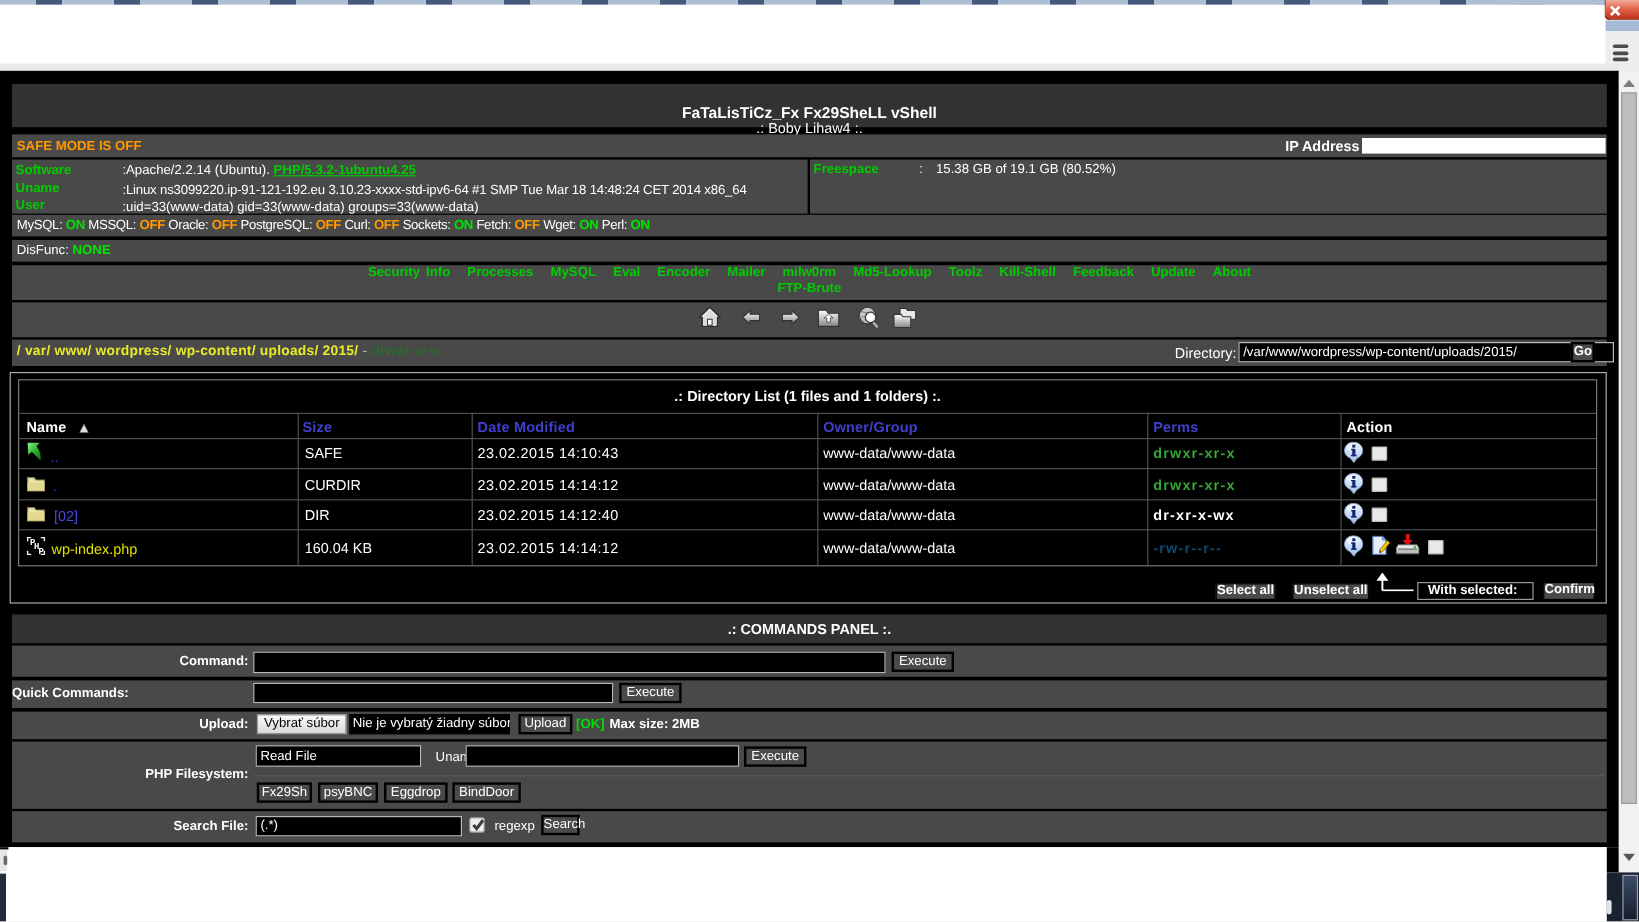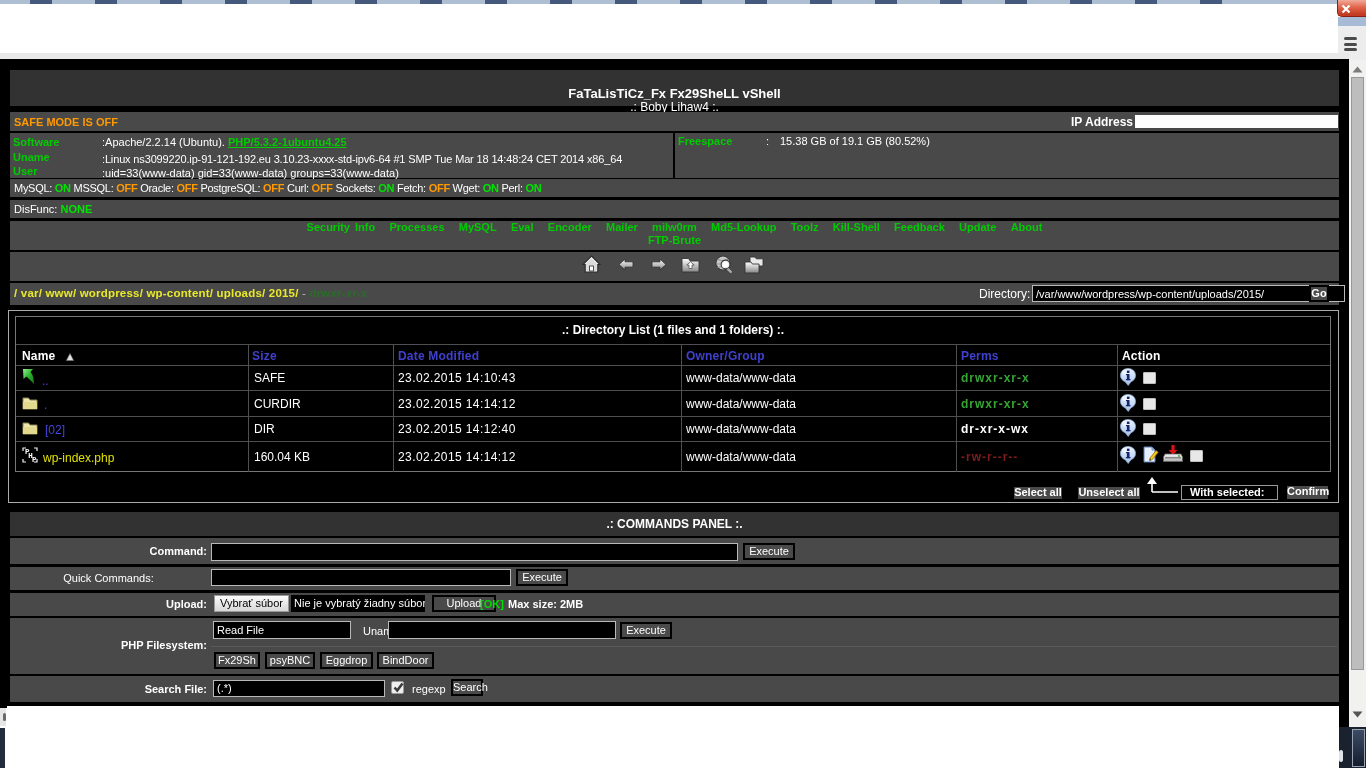--- a/index.html
+++ b/index.html
@@ -163,21 +163,21 @@
   <span class="abs" style="left:45px;top:423px;color:#4646e0;font-size:12px">[02]</span>
   <span class="abs" style="left:254px;top:422px">DIR</span>
   <span class="abs" style="left:398px;top:422px;letter-spacing:0.4px">23.02.2015 14:12:40</span>
   <span class="abs" style="left:686px;top:422px">www-data/www-data</span>
   <span class="abs b" style="left:961px;top:422px;letter-spacing:1px">dr-xr-x-wx</span>
 
   <span class="abs" style="left:43px;top:451px;color:#e0e000;font-size:12px">wp-index.php</span>
   <span class="abs" style="left:254px;top:450px">160.04 KB</span>
   <span class="abs" style="left:398px;top:450px;letter-spacing:0.4px">23.02.2015 14:14:12</span>
   <span class="abs" style="left:686px;top:450px">www-data/www-data</span>
-  <span class="abs b" style="left:961px;top:450px;color:#7f1d1d;letter-spacing:1px">-rw-r--r--</span>
+  <span class="abs b" style="left:961px;top:450px;color:#0c4a6e;letter-spacing:1px">-rw-r--r--</span>
 </div>
 <div id="nameicons" class="abs" style="left:0;top:0;width:1366px;height:0">
 
  <svg class="abs" style="left:22px;top:368px" width="15" height="17" viewBox="0 0 15 17">
   <path d="M1 1 H11 L8.5 4 C11 7 12 10 12 16 C8 12 6 10 4.5 8.5 L1.5 11 Z" fill="url(#gg)"></path>
   <defs>
           <linearGradient id="gg" x1="0" y1="0" x2="1" y2="1">
             <stop offset="0" stop-color="#8ef08e"></stop>
             <stop offset="0.5" stop-color="#2db32d"></stop>
             <stop offset="1" stop-color="#116b11"></stop>
@@ -281,29 +281,29 @@
 <div class="band" style="top:512px;height:24px;background:#323232;text-align:center;color:#fff">
       <div class="b t12" style="margin-top:5px">.: COMMANDS PANEL :.</div>
     </div>
 
 <div class="band" style="top:538px;height:26px">
   <span class="abs wht t11" style="left:0;top:7px;width:197px;text-align:right;font-weight:bold">Command:</span>
   <div class="inp" style="left:201px;top:5px;width:527px;height:18px;line-height:16px"></div>
   <div class="btn" style="left:733px;top:5px;width:52px;height:17px">Execute</div>
 </div>
 <div class="band" style="top:567px;height:23px">
-  <span class="abs wht t11" style="left:0;top:5px;width:197px;text-align:center;font-weight:normal">Quick Commands:</span>
+  <span class="abs wht t11" style="left:0;top:5px;width:197px;text-align:left;font-weight:bold">Quick Commands:</span>
   <div class="inp" style="left:201px;top:2px;width:300px;height:17px"></div>
   <div class="btn" style="left:506px;top:2px;width:52px;height:17px">Execute</div>
 </div>
 <div class="band" style="top:593px;height:23px">
   <span class="abs wht t11" style="left:0;top:5px;width:197px;text-align:right;font-weight:bold">Upload:</span>
   <div class="abs" style="left:204px;top:2px;width:75px;height:17px;background:linear-gradient(#fbfbfb,#d8d8d8);border:1px solid #999;color:#000;font-size:11px;text-align:center;line-height:15px">Vybrať súbor</div>
   <div class="abs" style="left:281px;top:2px;width:134px;height:17px;background:#000;color:#fff;font-size:11px;line-height:17px;padding-left:3px;white-space:nowrap;overflow:hidden">Nie je vybratý žiadny súbor</div>
-  <div class="btn" style="left:422px;top:2px;width:64px;height:17px;line-height:12px">Upload</div>
+  <div class="btn" style="left:422px;top:2px;width:45px;height:17px;line-height:12px">Upload</div>
   <span class="abs t11 b" style="left:470px;top:5px;color:#00dd00">[OK]</span>
   <span class="abs t11 wht b" style="left:498px;top:5px">Max size: 2MB</span>
 </div>
 <div class="band" style="top:618px;height:56px">
   <span class="abs wht t11" style="left:0;top:21px;width:197px;text-align:right;font-weight:bold">PHP Filesystem:</span>
   <div class="inp" style="left:203px;top:3px;width:138px;height:18px;line-height:16px">Read File</div>
   <span class="abs wht t11" style="left:353px;top:7px">Uname:</span>
   <div class="inp" style="left:378px;top:3px;width:228px;height:18px"></div>
   <div class="btn" style="left:610px;top:4px;width:52px;height:17px">Execute</div>
   <div class="hline" style="left:201px;top:28px;width:1126px;background:#5a5a5a"></div>

